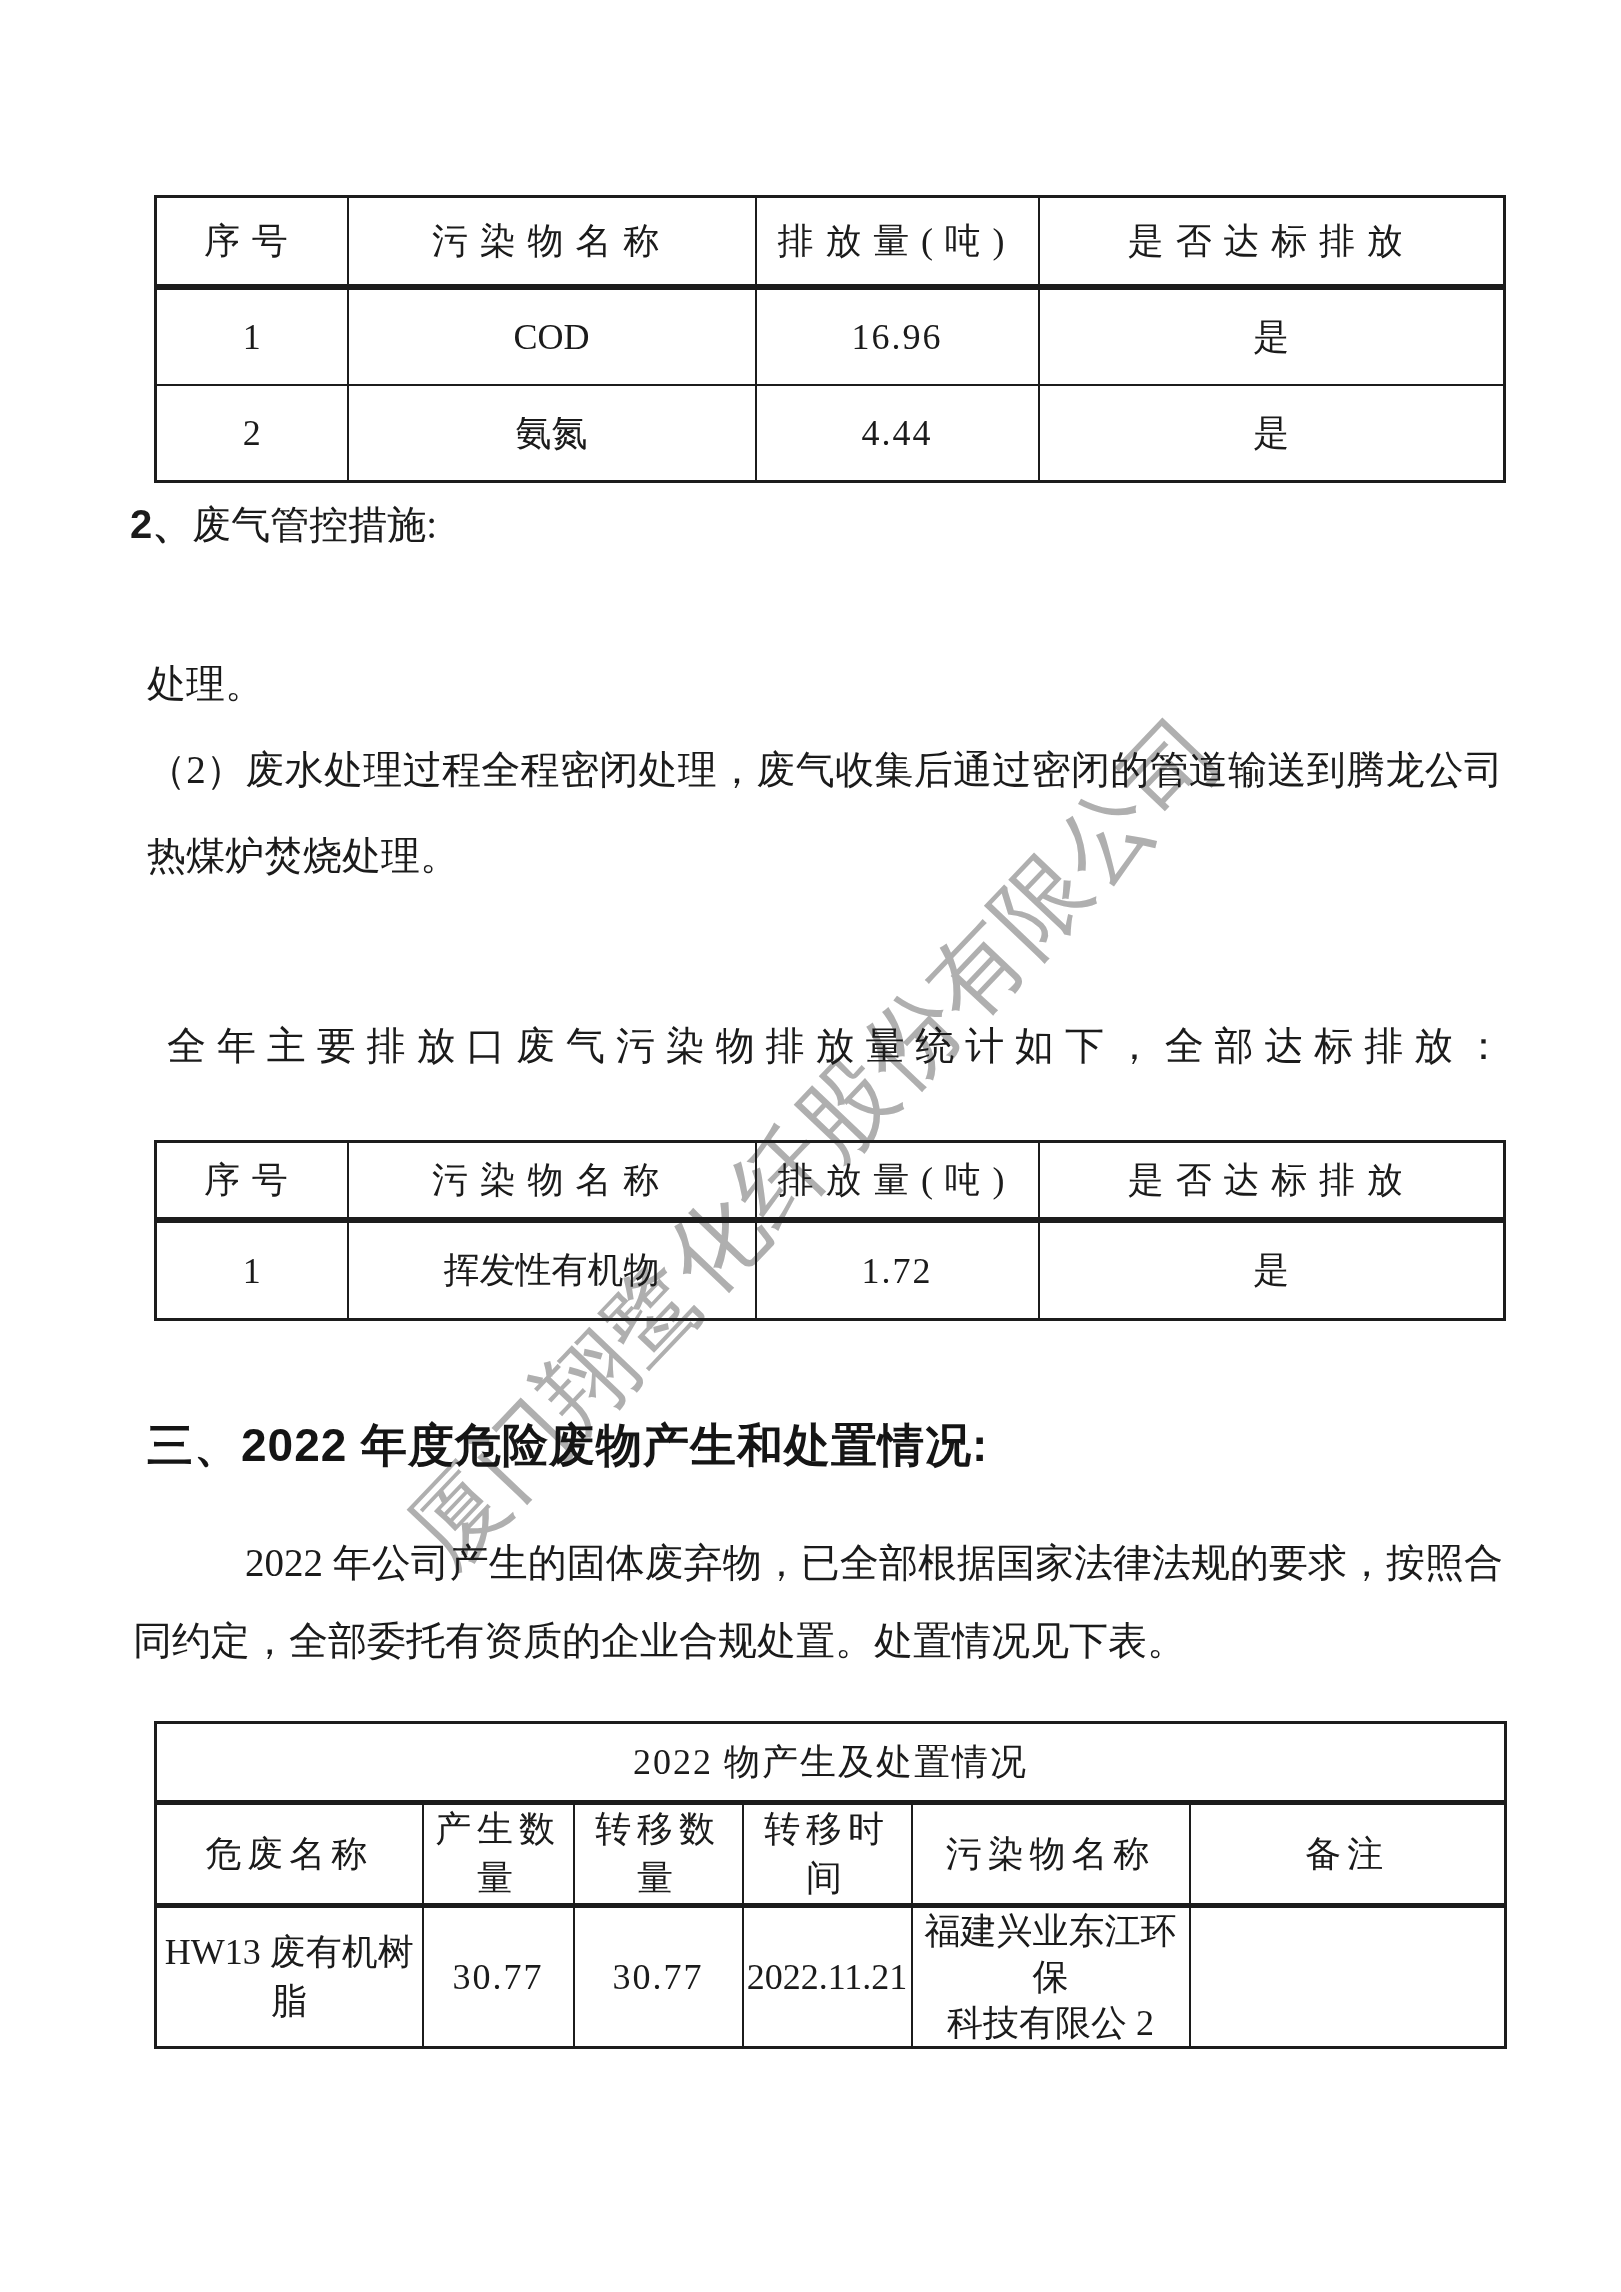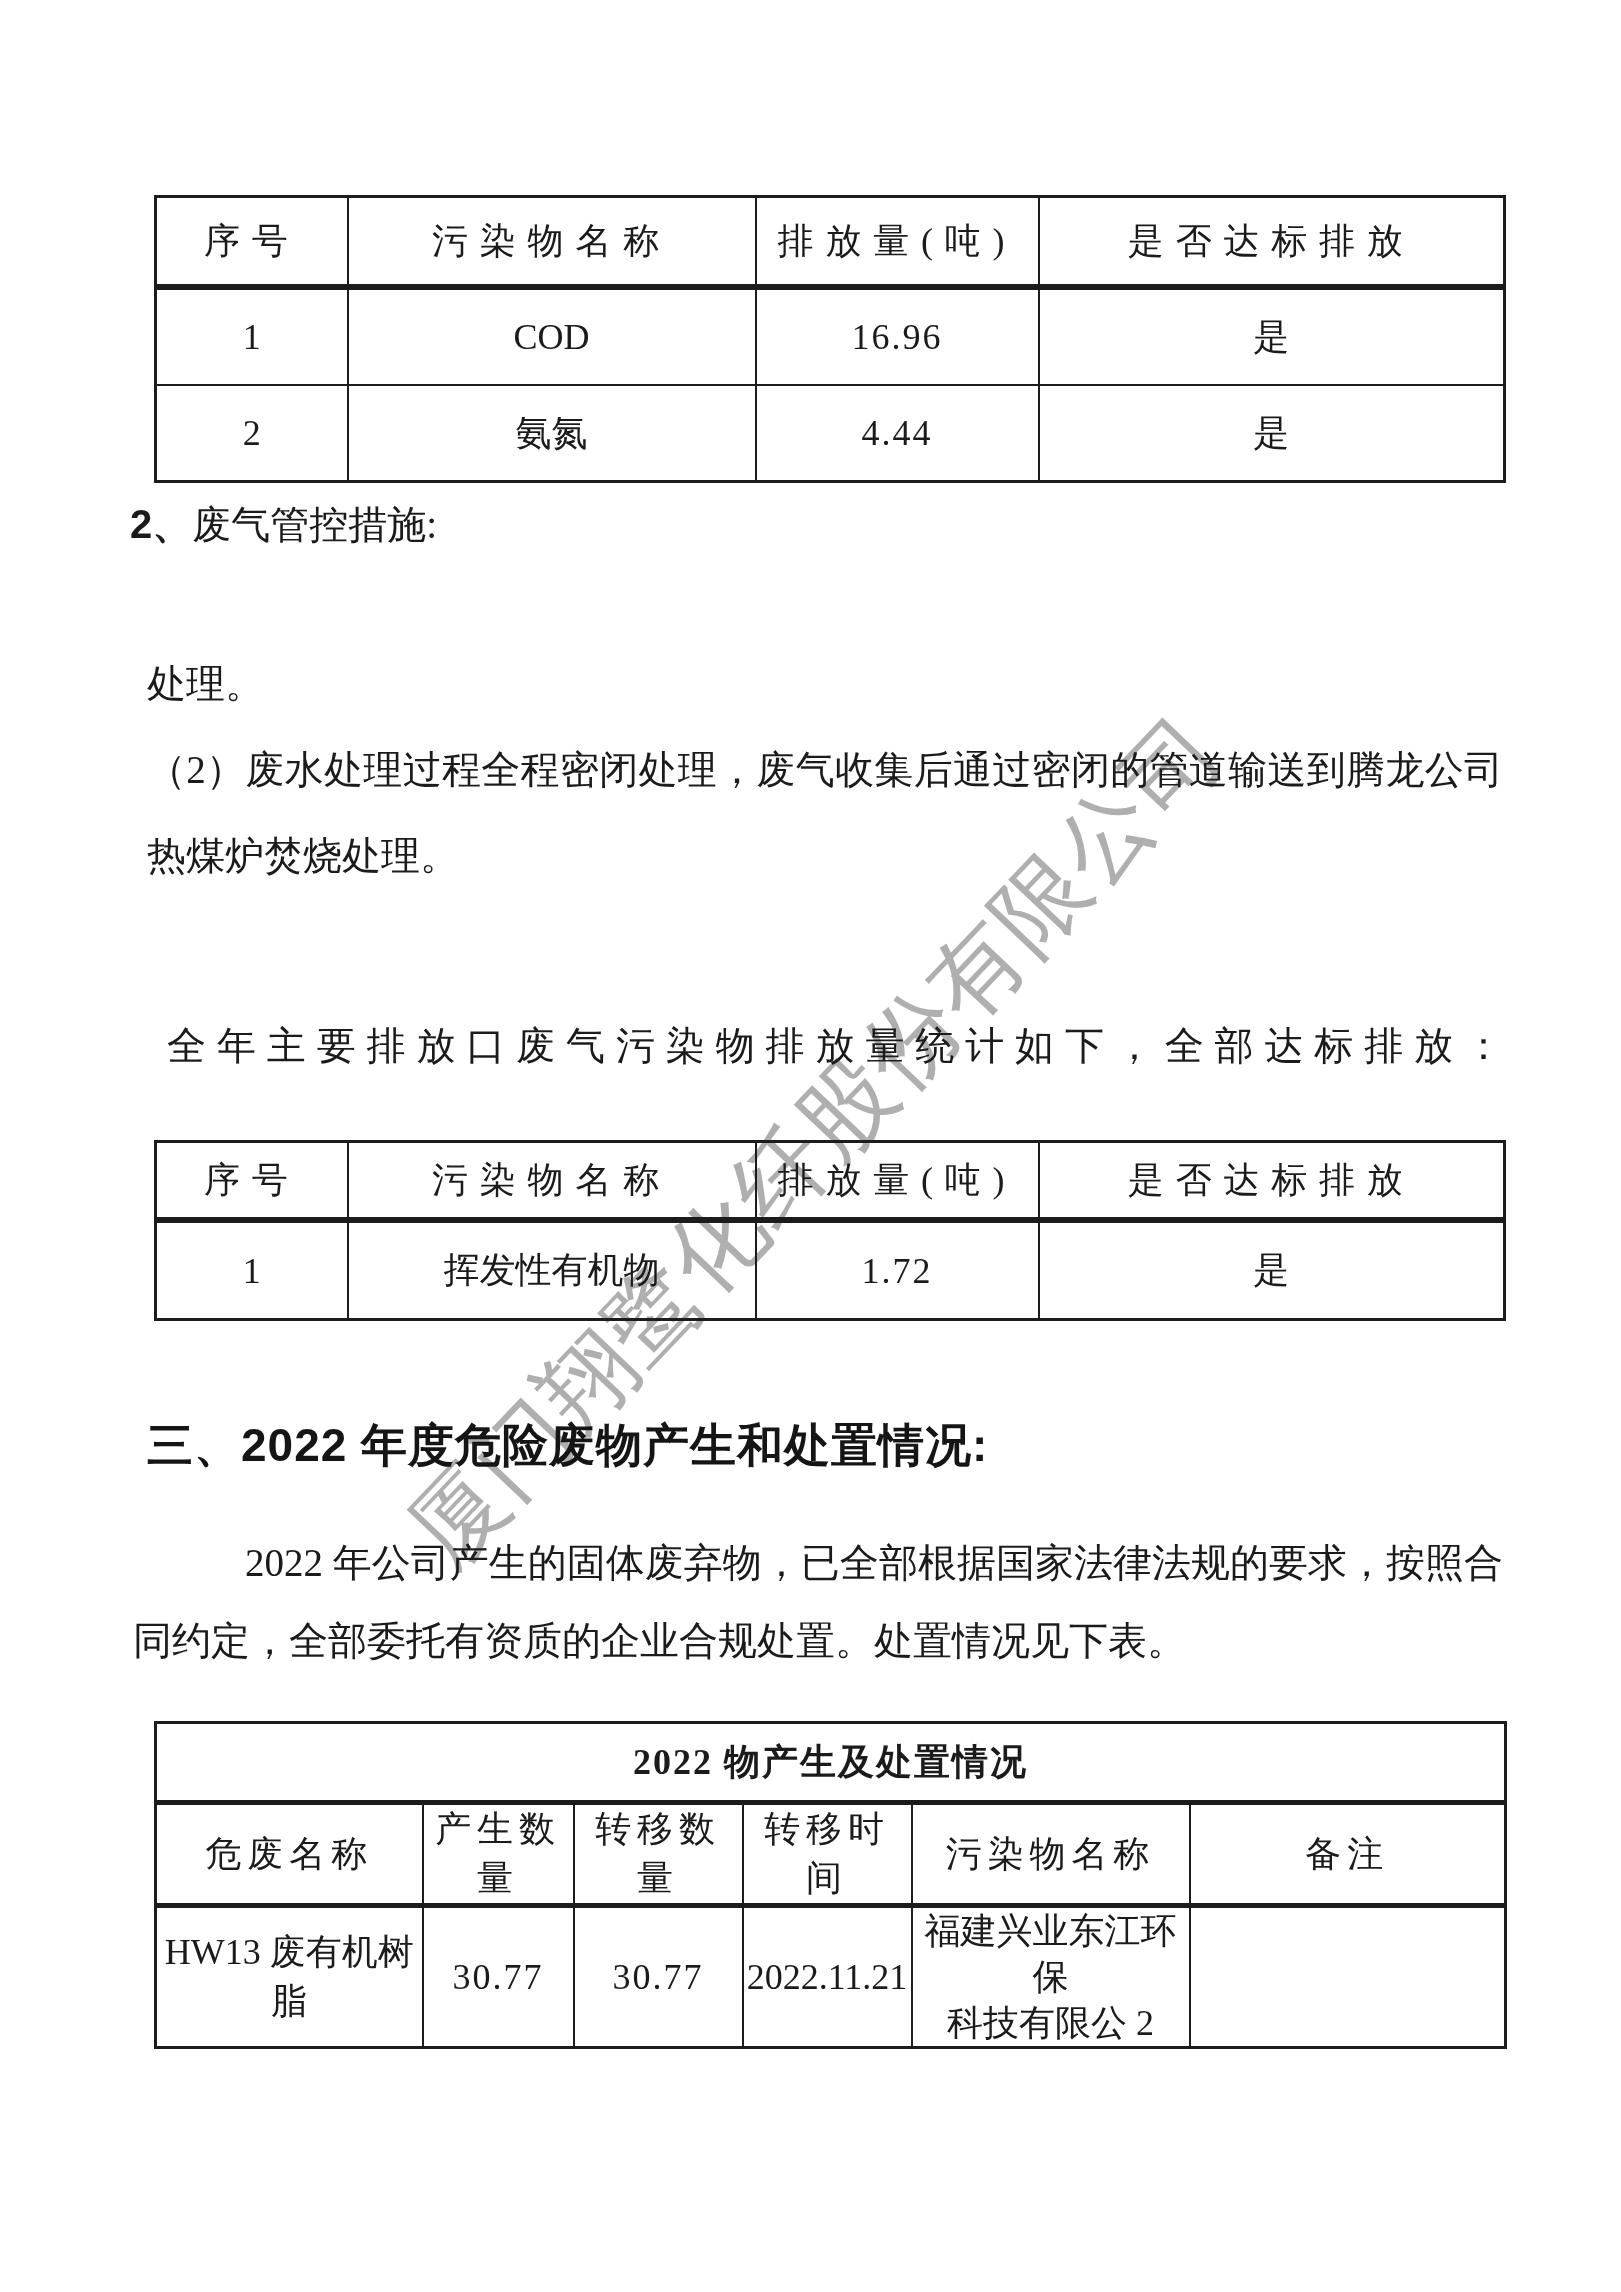--- a/index.html
+++ b/index.html
@@ -77,21 +77,21 @@
   table.doc { border:3.9px solid #1c1c1c; }
   tr.hdr td { border-bottom-width:6.9px; letter-spacing:11.8px; }
   .t1 { top:195px; }
   .t1 tr.hdr td { height:86px; }
   .t1 tr.data td { height:94px; }
   .t2 { top:1140px; }
   .t2 tr.hdr td { height:74px; }
   .t2 tr.data td { height:95px; }
   .t3 { top:1721px; }
   .t3 td { font-size:34px; }
-  .t3 tr.title td { height:76px; border-bottom-width:5.9px; letter-spacing:2px;font-weight:bold; }
+  .t3 tr.title td { height:76px; border-bottom-width:5.9px; letter-spacing:2px; }
   .t3 tr.hdr td { height:94px; letter-spacing:5.9px; border-bottom-width:5.9px; }
   .t3 tr.data td { height:133px; }
   
   td.v-low { vertical-align:bottom; padding-bottom:17.6px; }
   td.v-top { vertical-align:top; padding-top:11.8px; }
   td.v-bot { vertical-align:bottom; padding-bottom:19.6px; }
   .company-cell div { line-height:46px; }
   td.num-cell { letter-spacing:2px; }
 </style>
 </head>

